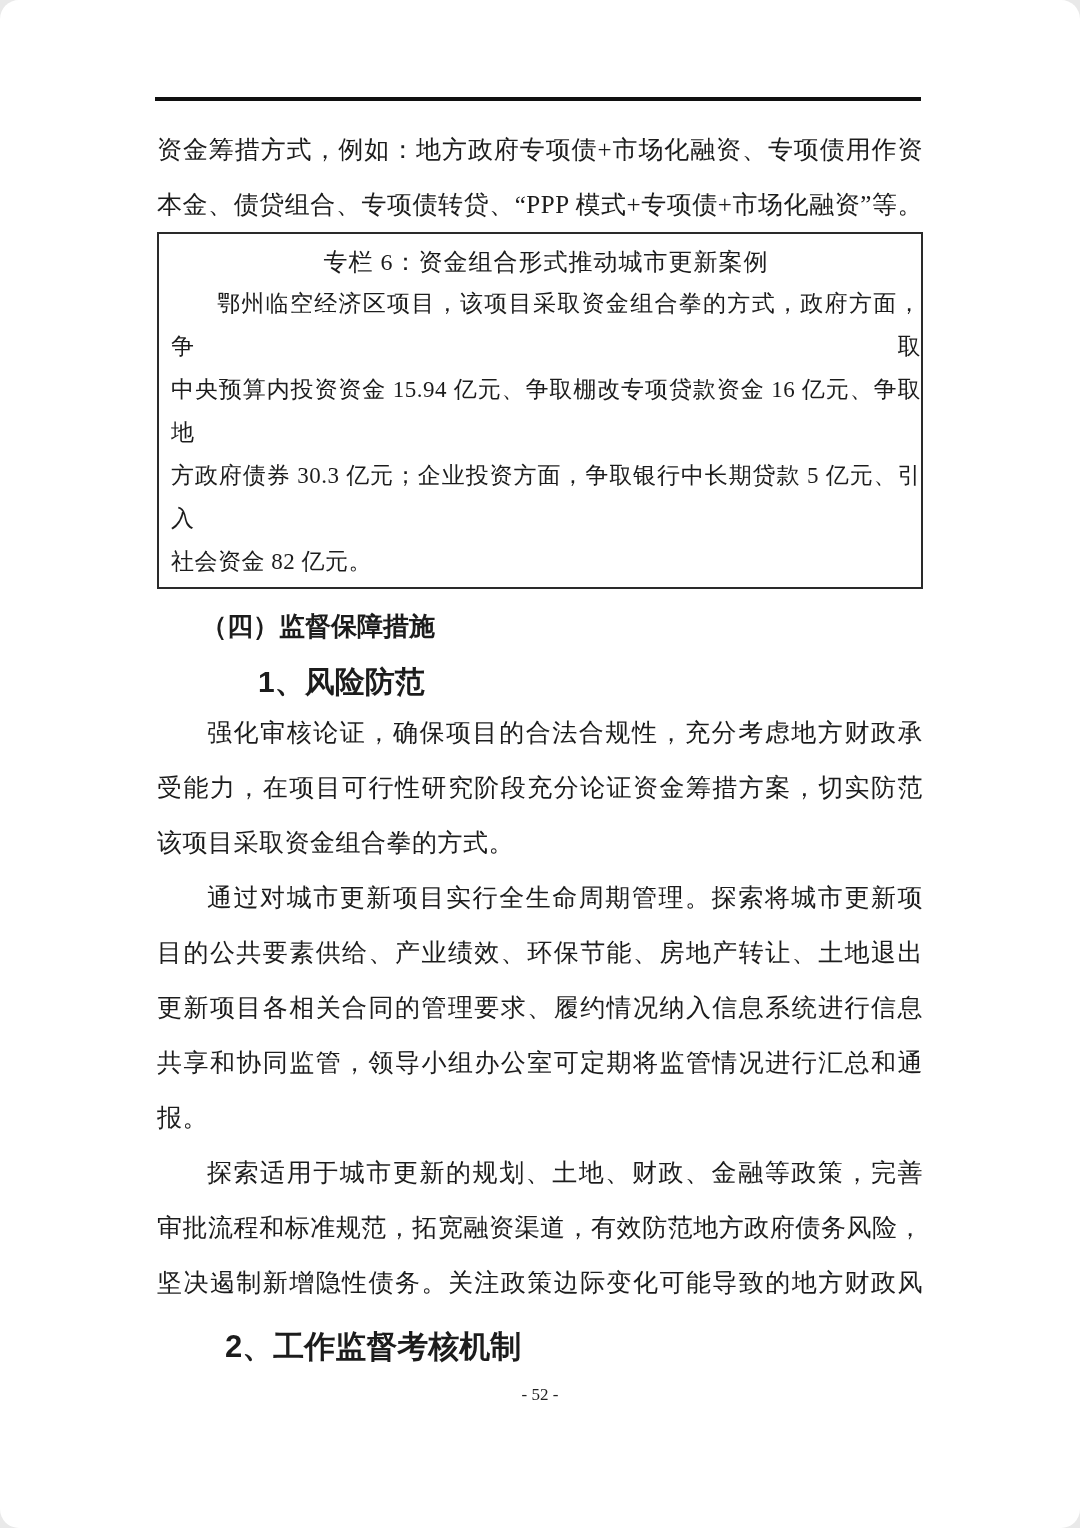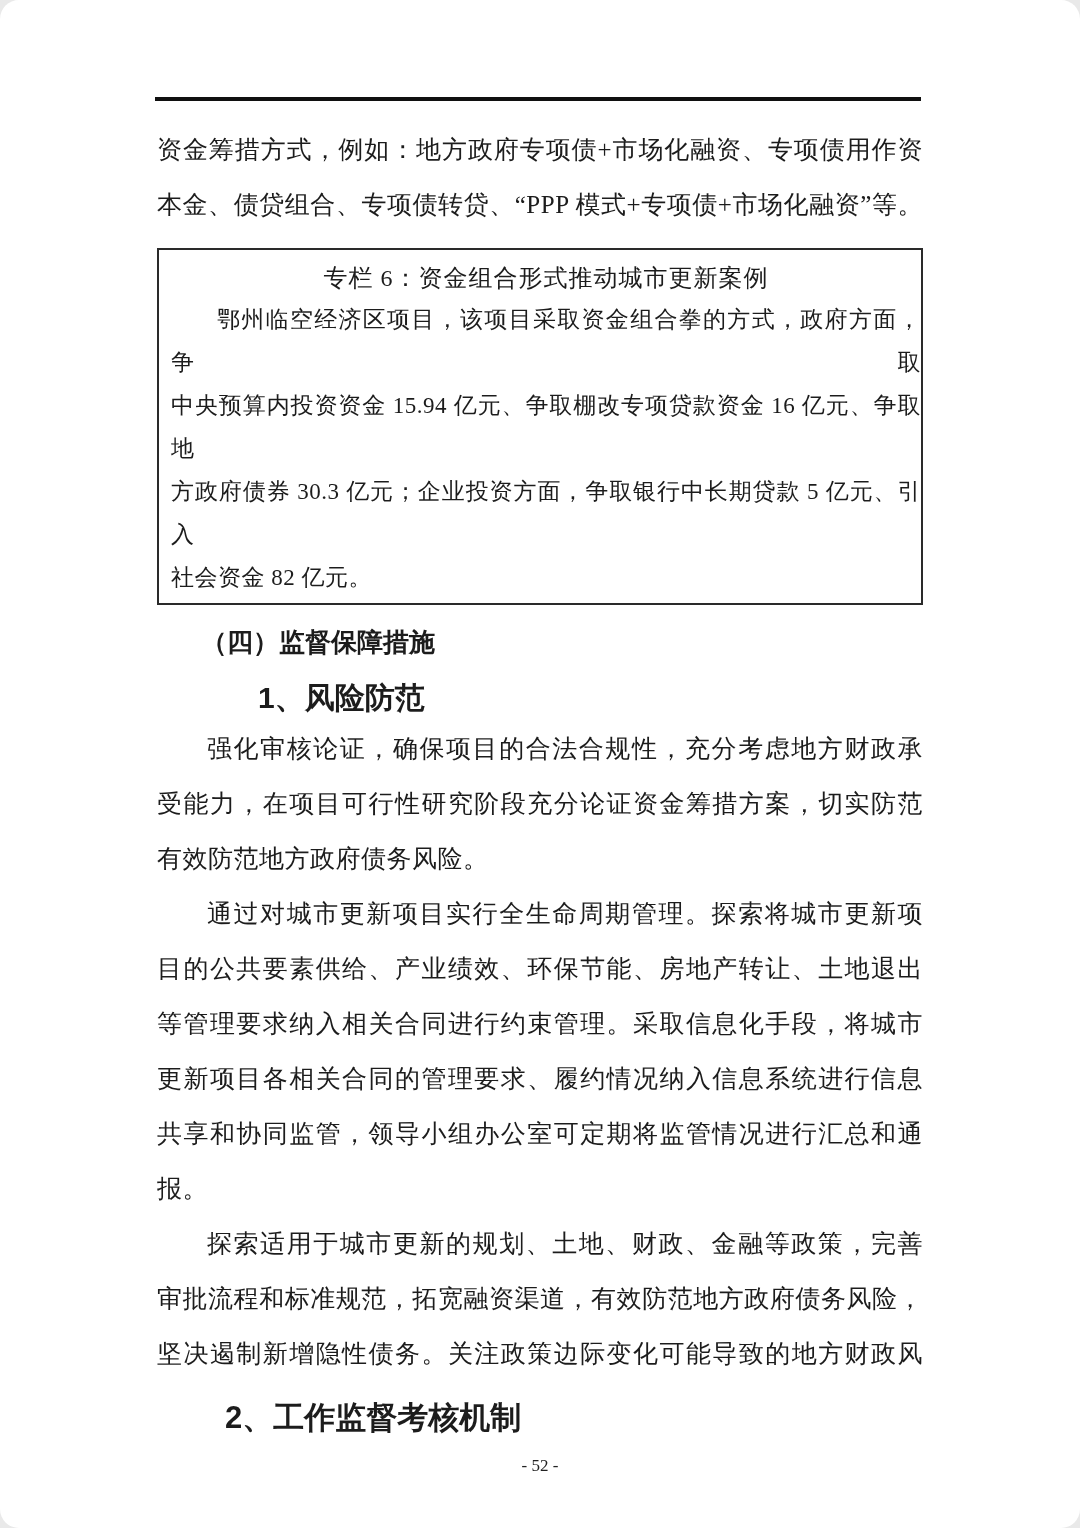--- a/index.html
+++ b/index.html
@@ -32,21 +32,20 @@
     font-size: 25px;
     line-height: 60px;
     text-align: justify;
     text-align-last: justify;
     letter-spacing: 0.5px;
   }
   .body-line { line-height: 55px; }
   .line.end { text-align-last: left; }
   .line.indent { text-indent: 2em; }
   .callout-box {
-    margin-top: 16px;
     border: 2px solid #2a2a2a;
     padding: 8px 0 4px 12px;
     background: #ffffff;
   }
   .box-title {
     font-size: 24px;
     line-height: 40px;
     text-align: center;
     letter-spacing: 1px;
   }
@@ -102,25 +101,24 @@
       <div class="line box-line">中央预算内投资资金 15.94 亿元、争取棚改专项贷款资金 16 亿元、争取地</div>
       <div class="line box-line">方政府债券 30.3 亿元；企业投资方面，争取银行中长期贷款 5 亿元、引入</div>
       <div class="line box-line end">社会资金 82 亿元。</div>
     </div>
 
     <div class="heading-section">（四）监督保障措施</div>
     <div class="heading-sub1">1、风险防范</div>
 
     <div class="line body-line indent">强化审核论证，确保项目的合法合规性，充分考虑地方财政承</div>
     <div class="line body-line">受能力，在项目可行性研究阶段充分论证资金筹措方案，切实防范</div>
-    <div class="line body-line end">有效防范地方政府债务风险。</div>
+    <div class="line body-line end">该项目采取资金组合拳的方式。</div>
 
     <div class="line body-line indent">通过对城市更新项目实行全生命周期管理。探索将城市更新项</div>
     <div class="line body-line">目的公共要素供给、产业绩效、环保节能、房地产转让、土地退出</div>
-    <div class="line body-line">等管理要求纳入相关合同进行约束管理。采取信息化手段，将城市</div>
     <div class="line body-line">更新项目各相关合同的管理要求、履约情况纳入信息系统进行信息</div>
     <div class="line body-line">共享和协同监管，领导小组办公室可定期将监管情况进行汇总和通</div>
     <div class="line body-line end">报。</div>
 
     <div class="line body-line indent">探索适用于城市更新的规划、土地、财政、金融等政策，完善</div>
     <div class="line body-line">审批流程和标准规范，拓宽融资渠道，有效防范地方政府债务风险，</div>
     <div class="line body-line">坚决遏制新增隐性债务。关注政策边际变化可能导致的地方财政风</div>
 
     <div class="heading-sub2">2、工作监督考核机制</div>
 

